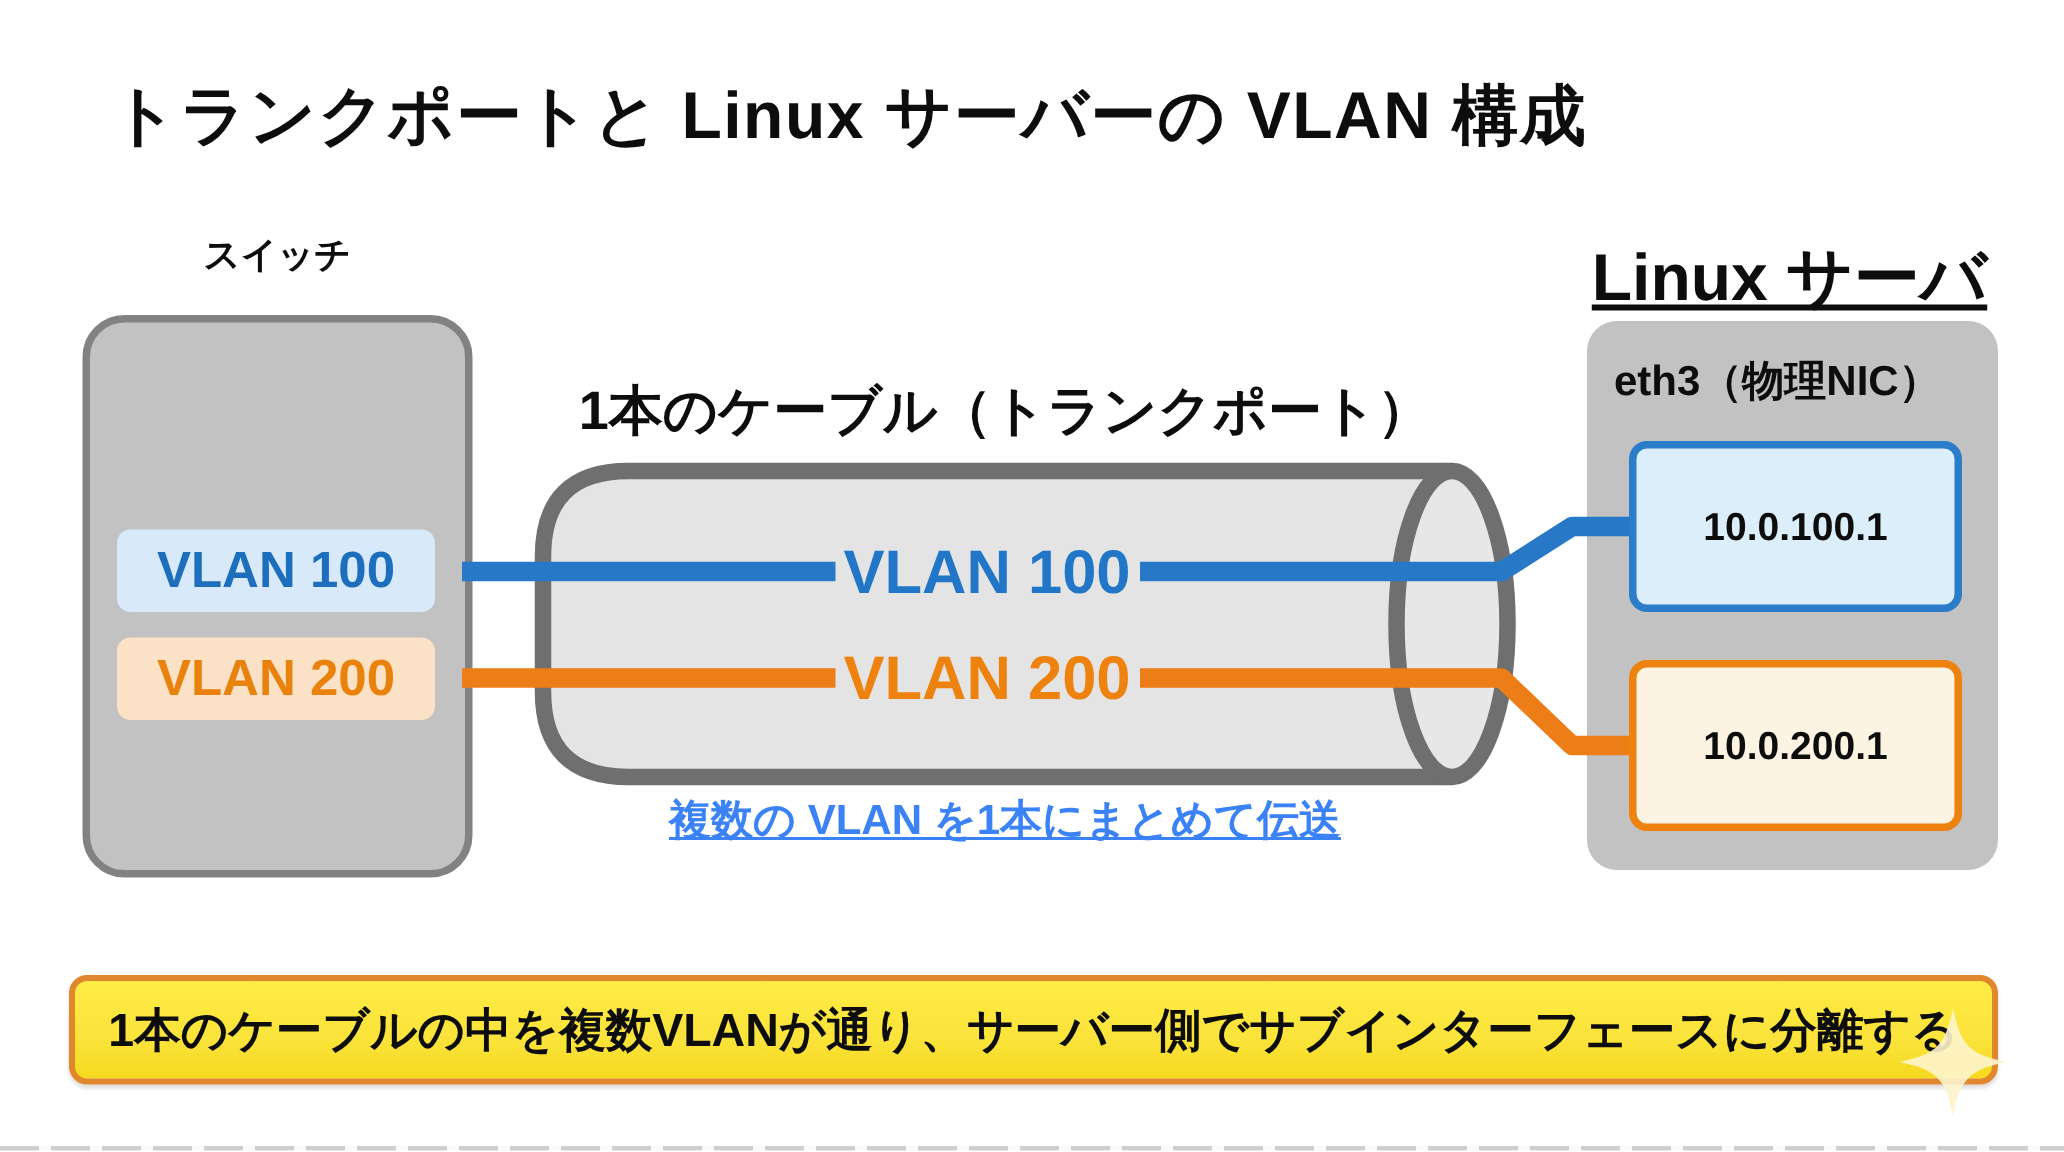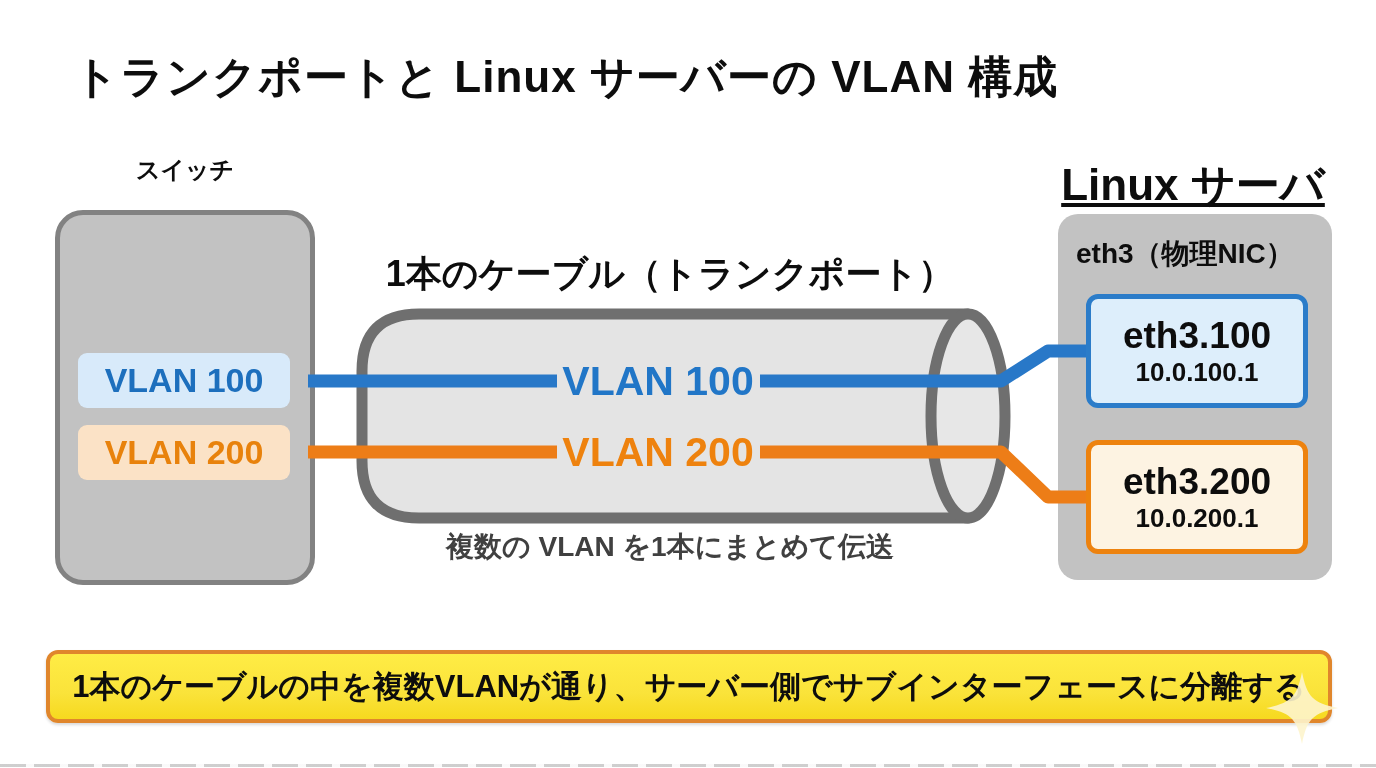--- a/index.html
+++ b/index.html
@@ -35,21 +35,21 @@
   .wire-layer{left:0;top:0;width:1376px;height:768px;z-index:1;}
   
   .tube-vlan{
     left:548px;width:220px;text-align:center;
     font-size:41px;font-weight:800;z-index:2;
   }
   .tube-vlan.v100{top:358px;color:#2176c7;}
   .tube-vlan.v200{top:429px;color:#ee820e;}
   .cable-caption{
     left:330px;top:528px;width:680px;text-align:center;
-    font-size:28px;font-weight:800;color:#404040;z-index:2;
+    font-size:28px;font-weight:800;color:#3b82f6;z-index:2;text-decoration:underline;
   }
   
   .server-box{
     left:1058px;top:214px;width:274px;height:366px;
     background:#c2c2c2;border-radius:20px;z-index:0;
   }
   .nic-label{left:1076px;top:235px;font-size:28px;font-weight:700;color:#0d0d0d;z-index:2;}
   .subif-card{
     left:1086px;width:222px;height:114px;border-radius:12px;box-sizing:border-box;
     display:flex;flex-direction:column;align-items:center;justify-content:center;
@@ -107,25 +107,23 @@
 
 <div class="abs tube-vlan v100">VLAN 100</div>
 <div class="abs tube-vlan v200">VLAN 200</div>
 <div class="abs cable-caption">複数の VLAN を1本にまとめて伝送</div>
 
 <div class="abs section-label server-label">Linux サーバー</div>
 <div class="abs server-box"></div>
 <div class="abs nic-label">eth3（物理NIC）</div>
 
 <div class="abs subif-card s100">
-  <div class="subif-name">eth3.100</div>
   <div class="subif-ip">10.0.100.1</div>
 </div>
 <div class="abs subif-card s200">
-  <div class="subif-name">eth3.200</div>
   <div class="subif-ip">10.0.200.1</div>
 </div>
 
 <div class="abs summary-banner">
   <span class="banner-text">1本のケーブルの中を複数VLANが通り、サーバー側でサブインターフェースに分離する</span>
 </div>
 
 <svg class="abs sparkle" width="80" height="80" viewBox="-40 -40 80 80" xmlns="http://www.w3.org/2000/svg" aria-hidden="true">
   <path d="M0,-36 C5,-11 11,-5 36,0 C11,5 5,11 0,36 C-5,11 -11,5 -36,0 C-11,-5 -5,-11 0,-36 Z" fill="#fdf4cc" opacity="0.9"></path>
 </svg>

